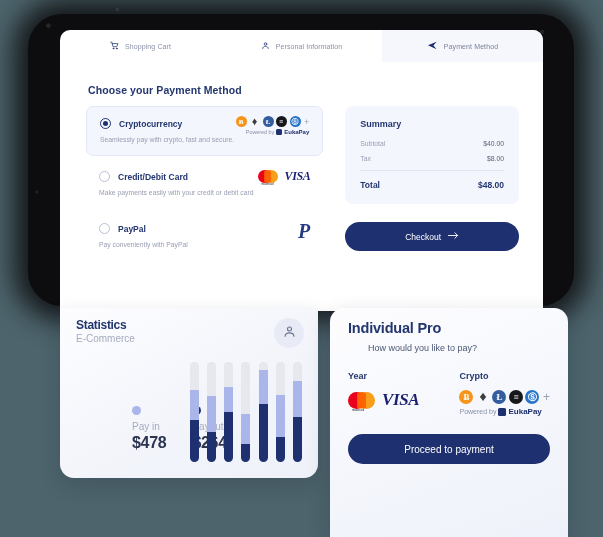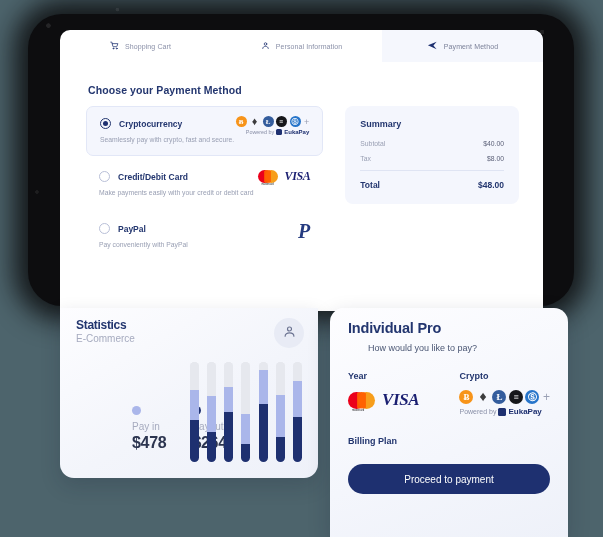--- a/index.html
+++ b/index.html
@@ -330,20 +330,28 @@
           <div class="sum-row">
             <span class="k">Tax</span>
             <span class="v">$8.00</span>
           </div>
           <div class="sum-div"></div>
           <div class="sum-total">
             <span>Total</span>
             <span>$48.00</span>
           </div>
         </div>
+        <button class="checkout-btn">
+          <span>Checkout</span>
+          <span>
+            <svg width="11" height="9" viewBox="0 0 24 16" fill="none" stroke="#fff" stroke-width="2" stroke-linecap="round" stroke-linejoin="round">
+              <path d="M1 8h20M15 2l6 6-6 6"></path>
+            </svg>
+          </span>
+        </button>
       </div>
     </div>
   </div>
 
   <div class="stats-card">
     <div class="stats-head">
       <div>
         <div class="stats-title">Statistics</div>
         <div class="stats-sub">E-Commerce</div>
       </div>
@@ -437,19 +445,18 @@
           <span class="coin-plus">+</span>
         </div>
         <div class="powered big">
           <span>Powered by</span>
           <span class="euka-mark"></span>
           <span class="euka-name">EukaPay</span>
         </div>
       </div>
     </div>
 
-    <div class="pro-billing-h">Billing Plan</div>
 
     <button class="proceed-btn">
       <span>Proceed to payment</span>
     </button>
   </div>
 </div>
 
 </body></html>

